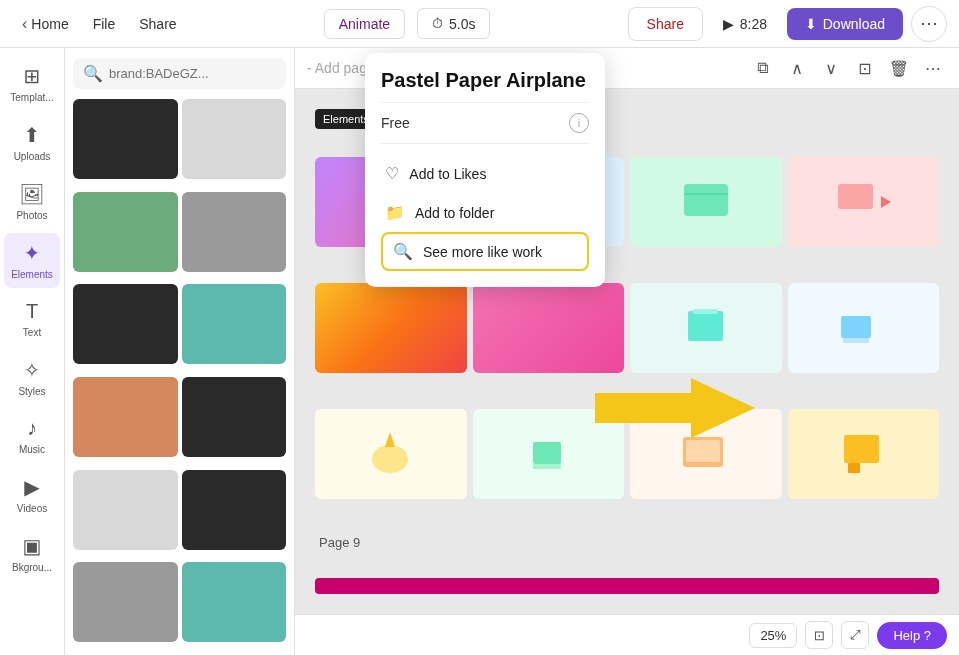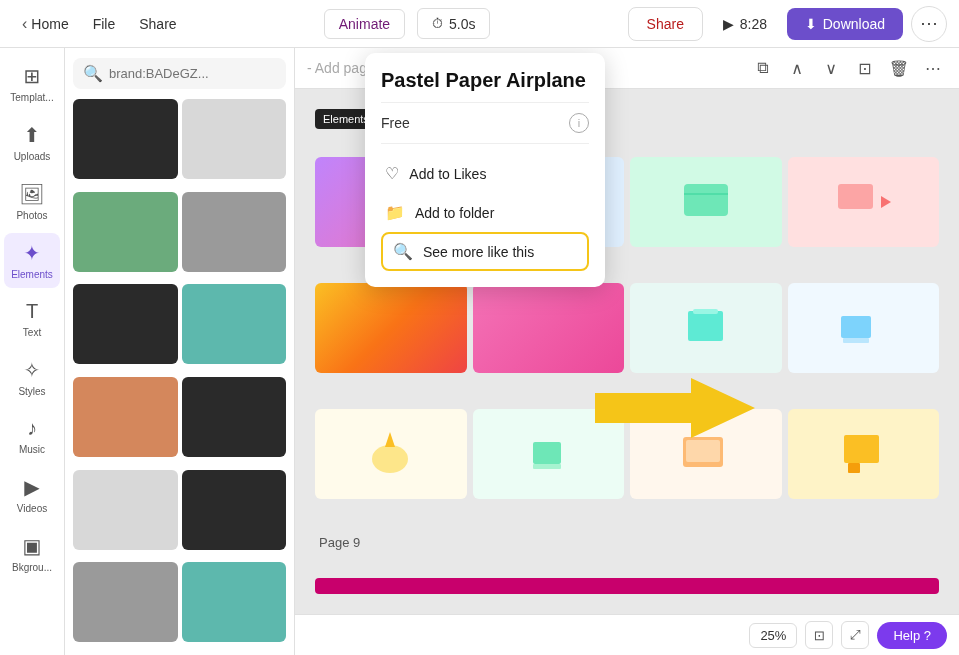--- a/index.html
+++ b/index.html
@@ -429,21 +429,21 @@
       <div class="popup-action">
         <span class="action-icon">♡</span>
         <span>Add to Likes</span>
       </div>
       <div class="popup-action">
         <span class="action-icon">📁</span>
         <span>Add to folder</span>
       </div>
       <div class="popup-action highlighted">
         <span class="action-icon">🔍</span>
-        <span>See more like this</span>
+        <span>See more like work</span>
       </div>
     </div>
 
     <div class="arrow-overlay">
       <div class="arrow-shape"></div>
     </div>
   </div>
 </div>
 
 </body></html>

